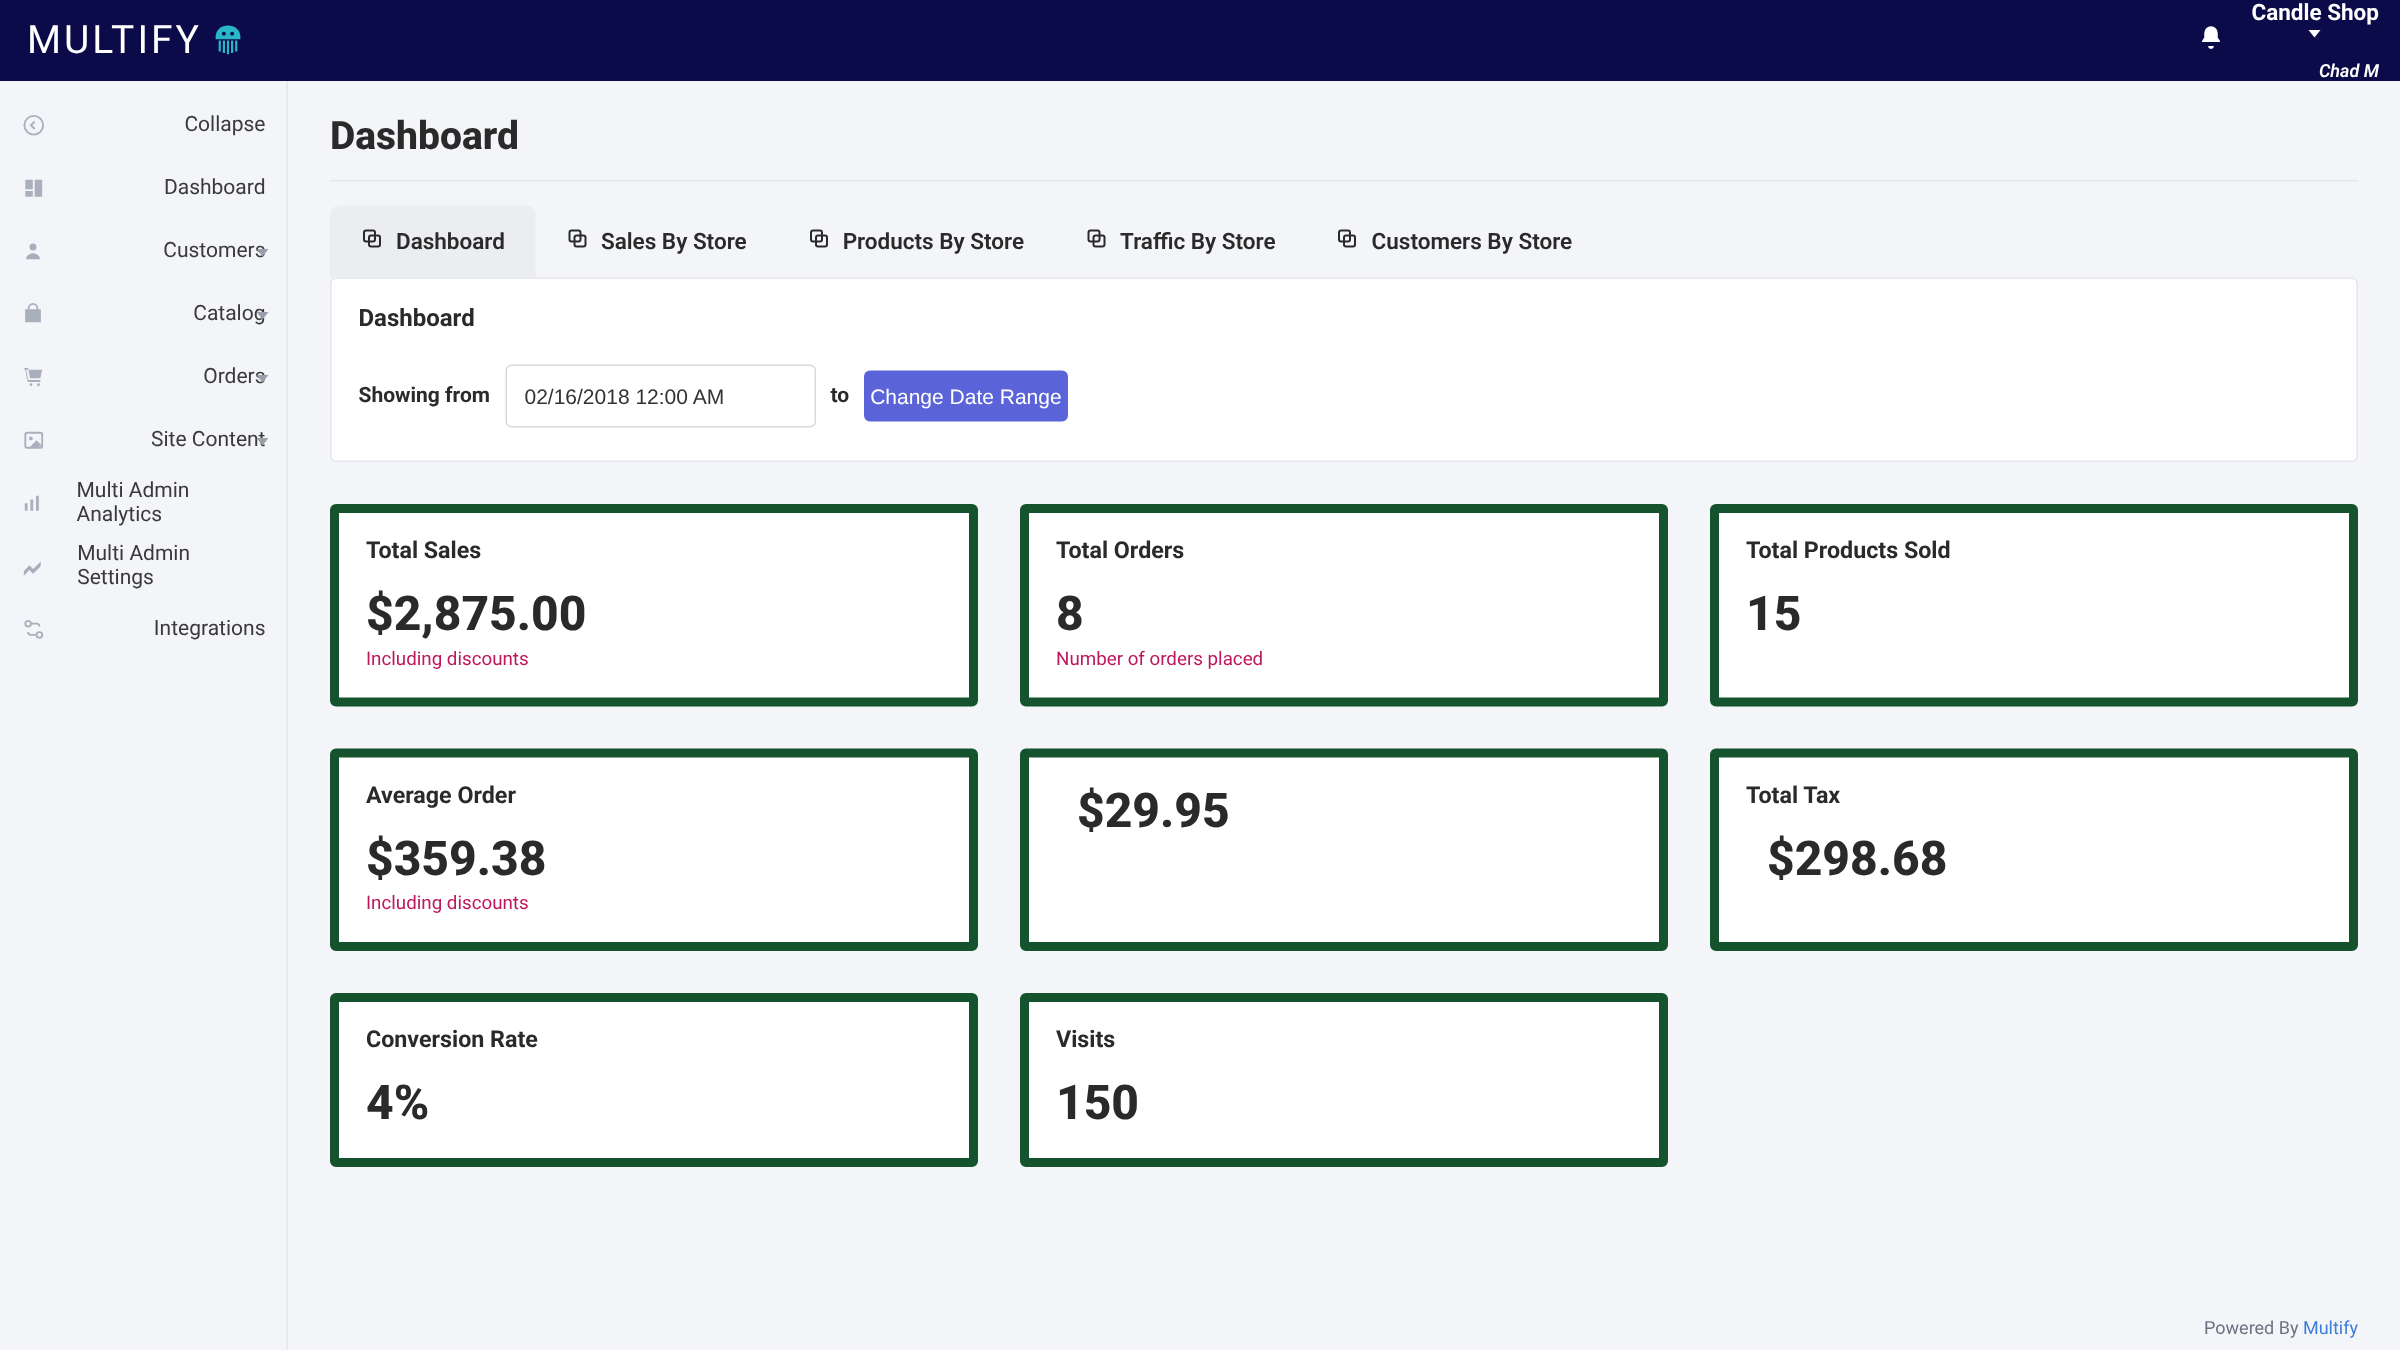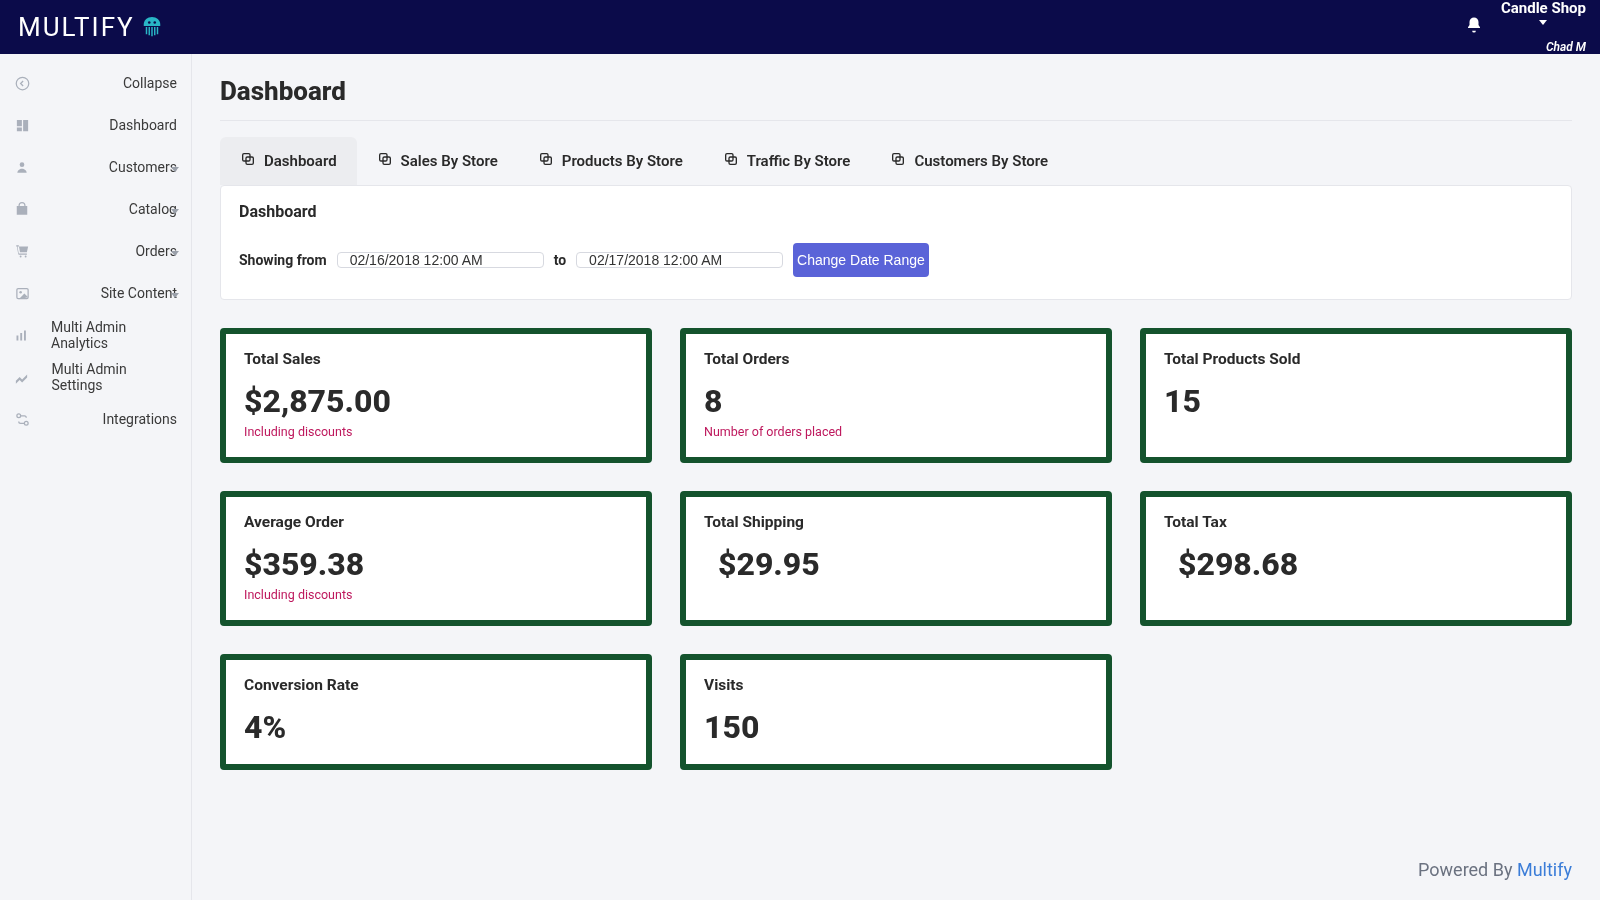--- a/index.html
+++ b/index.html
@@ -31,33 +31,33 @@
 .tabs { display:flex; gap:0; }
 .tab { display:flex; align-items:center; gap:8px; padding:14px 20px; font-size:15px; font-weight:600; color:#2a2a2a; cursor:pointer; border-radius:6px 6px 0 0; }
 .tab.active { background:#ecedf0; }
 .tab .copy-icon { color:#2a2a2a; }
 
 
 .filter-card { background:#fff; border:1px solid #e5e6eb; border-radius:4px; padding:16px 18px 22px 18px; margin-top:0; }
 .filter-heading { font-size:16px; font-weight:700; margin-bottom:22px; }
 .filter-row { display:flex; align-items:center; gap:10px; font-size:14px; }
 .filter-row .lbl { font-weight:700; }
-.date-input { border:1px solid #d7d9e0; border-radius:4px; height:16px; padding:0 12px; font-size:14px; color:#333; background:#fff; min-width:160px; }
+.date-input { border:1px solid #d7d9e0; border-radius:4px; height:42px; padding:0 12px; font-size:14px; color:#333; background:#fff; min-width:160px; }
 .btn-primary { background:#5a63d8; color:#fff; border:none; border-radius:4px; height:34px; padding:0 4px; font-size:14px; font-weight:500; cursor:pointer; }
 
 
 .metrics { display:grid; grid-template-columns: repeat(3, 1fr); gap:28px 28px; margin-top:28px; }
 .metric-card { background:#fff; border:6px solid #14532d; border-radius:4px; padding:16px 18px 18px 18px; min-height:110px; }
 .metric-title { font-size:15.5px; font-weight:700; color:#2a2a2a; margin-bottom:14px; }
 .metric-value { font-size:32px; font-weight:800; color:#2a2a2a; }
 .metric-value.pad { padding-left:14px; }
 .metric-sub { font-size:12.5px; color:#be185d; margin-top:4px; }
 
 
-.footer { position:absolute; bottom:20px; right:28px; font-size:18px; color:#6b7280;padding-left:48px; }
+.footer { position:absolute; bottom:8px; right:28px; font-size:12px; color:#6b7280;padding-left:48px; }
 .footer a { color:#3b7dd8; text-decoration:none; }
 
 .chev-down { width:0;height:0;border-left:4px solid transparent;border-right:4px solid transparent;border-top:5px solid currentColor;display:inline-block; }
 </style>
 </head>
 <body>
 
 <div class="top-header">
   <div class="brand">
     <span class="logo-text">MULTIFY</span>
@@ -218,21 +218,20 @@
           <span>Customers By Store</span>
         </div>
       </div>
 
     <div class="filter-card">
       <div class="filter-heading">Dashboard</div>
       <div class="filter-row">
         <span class="lbl">Showing from</span>
         <input class="date-input" value="02/16/2018 12:00 AM" style="">
         <span class="lbl">to</span>
-        <input class="date-input" value="02/17/2018 12:00 AM" style="">
         <button class="btn-primary">Change Date Range</button>
       </div>
     </div>
 
     <div class="metrics" id="metrics">
         <div class="metric-card">
           <div class="metric-title">Total Sales</div>
           <div class="metric-value">$2,875.00</div>
           <div class="metric-sub">Including discounts</div>
         </div>
@@ -244,21 +243,20 @@
         <div class="metric-card">
           <div class="metric-title">Total Products Sold</div>
           <div class="metric-value">15</div>
         </div>
         <div class="metric-card">
           <div class="metric-title">Average Order</div>
           <div class="metric-value">$359.38</div>
           <div class="metric-sub">Including discounts</div>
         </div>
         <div class="metric-card">
-          <div class="metric-title">Total Shipping</div>
           <div class="metric-value pad">$29.95</div>
         </div>
         <div class="metric-card">
           <div class="metric-title">Total Tax</div>
           <div class="metric-value pad">$298.68</div>
         </div>
         <div class="metric-card">
           <div class="metric-title">Conversion Rate</div>
           <div class="metric-value">4%</div>
         </div>

